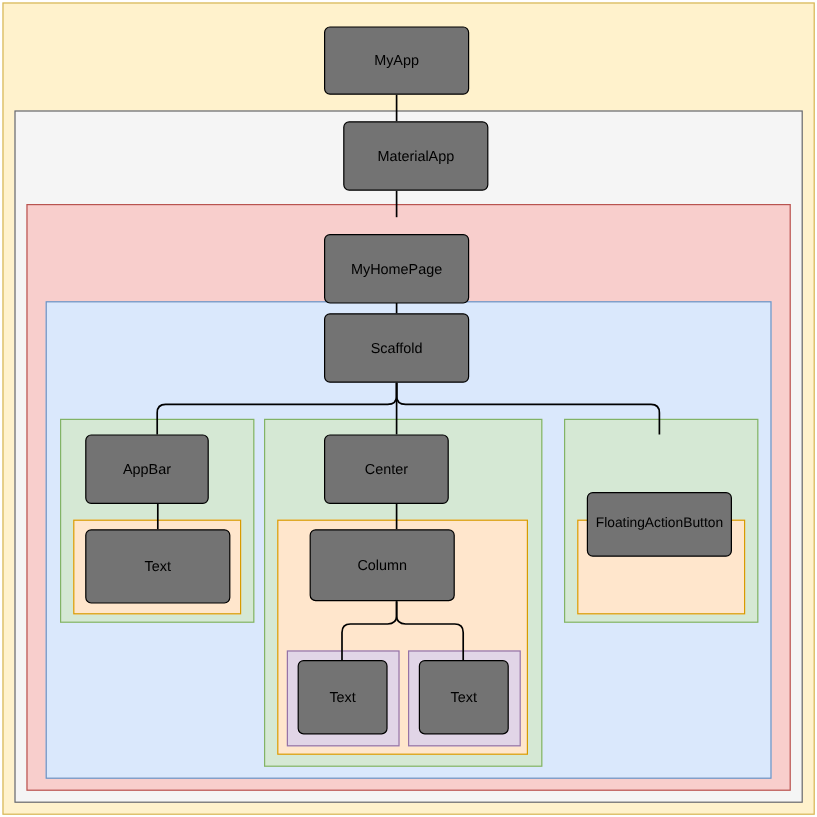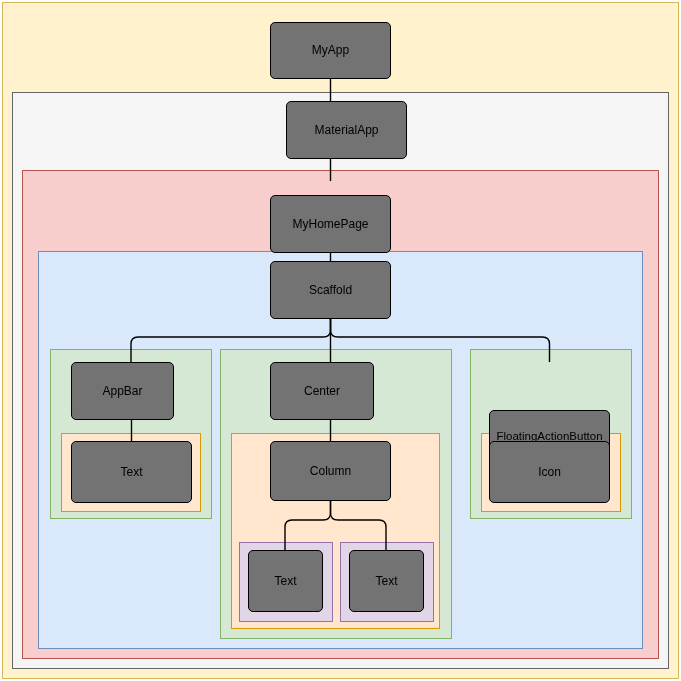--- a/index.html
+++ b/index.html
@@ -88,19 +88,18 @@
     <line x1="549.5" y1="424" x2="549.5" y2="441"></line>
   </svg>
 
   <div class="node" style="left: 270px; top: 22px; width: 121px; height: 57px;">MyApp</div>
   <div class="node" style="left: 286px; top: 101px; width: 121px; height: 58px;">MaterialApp</div>
   <div class="node" style="left: 270px; top: 195px; width: 121px; height: 58px;">MyHomePage</div>
   <div class="node" style="left: 270px; top: 261px; width: 121px; height: 58px;">Scaffold</div>
   <div class="node" style="left: 71px; top: 362px; width: 103px; height: 58px;">AppBar</div>
   <div class="node" style="left: 71px; top: 441px; width: 121px; height: 62px;">Text</div>
   <div class="node" style="left: 270px; top: 362px; width: 104px; height: 58px;">Center</div>
-  <div class="node" style="left: 270px; top: 441px; width: 121px; height: 60px;">Column</div>
+  <div class="node" style="left: 258px; top: 441px; width: 121px; height: 60px;">Column</div>
   <div class="node" style="left: 248px; top: 550px; width: 75px; height: 62px;">Text</div>
   <div class="node" style="left: 349px; top: 550px; width: 75px; height: 62px;">Text</div>
   <div class="node small-label" style="left: 489px; top: 362px; width: 121px; height: 54px; margin-top: 48px;">FloatingActionButton</div>
-  <div class="node" style="left: 489px; top: 441px; width: 121px; height: 62px;">Icon</div>
 
 </div>
 
 </body></html>

